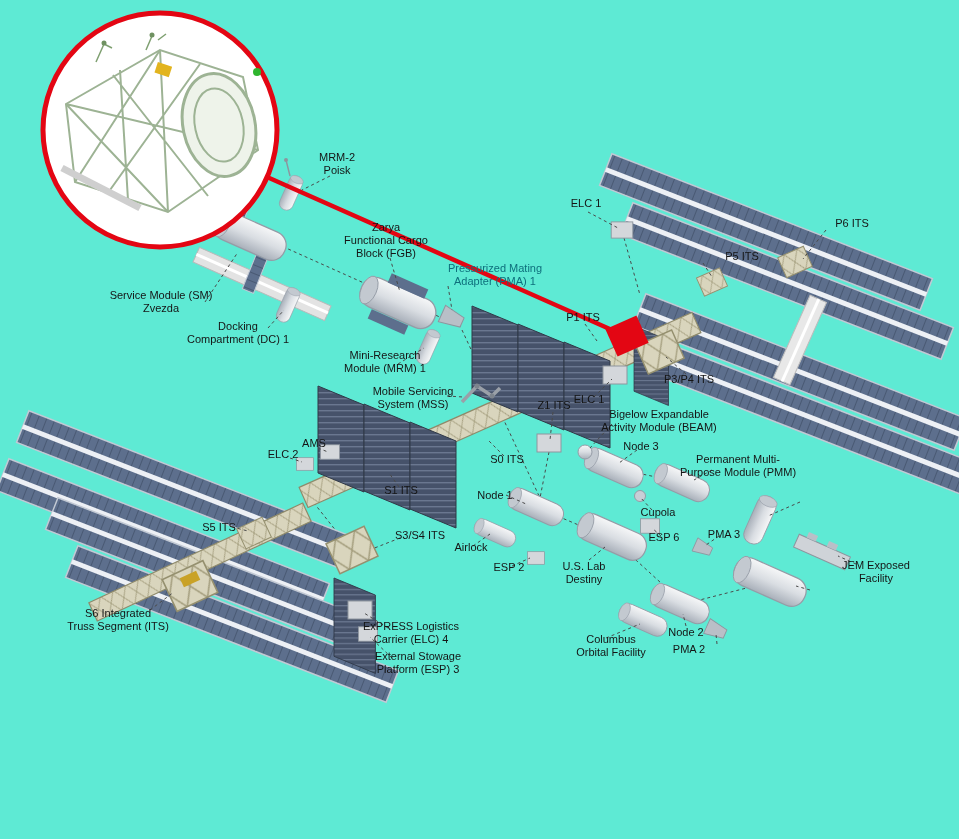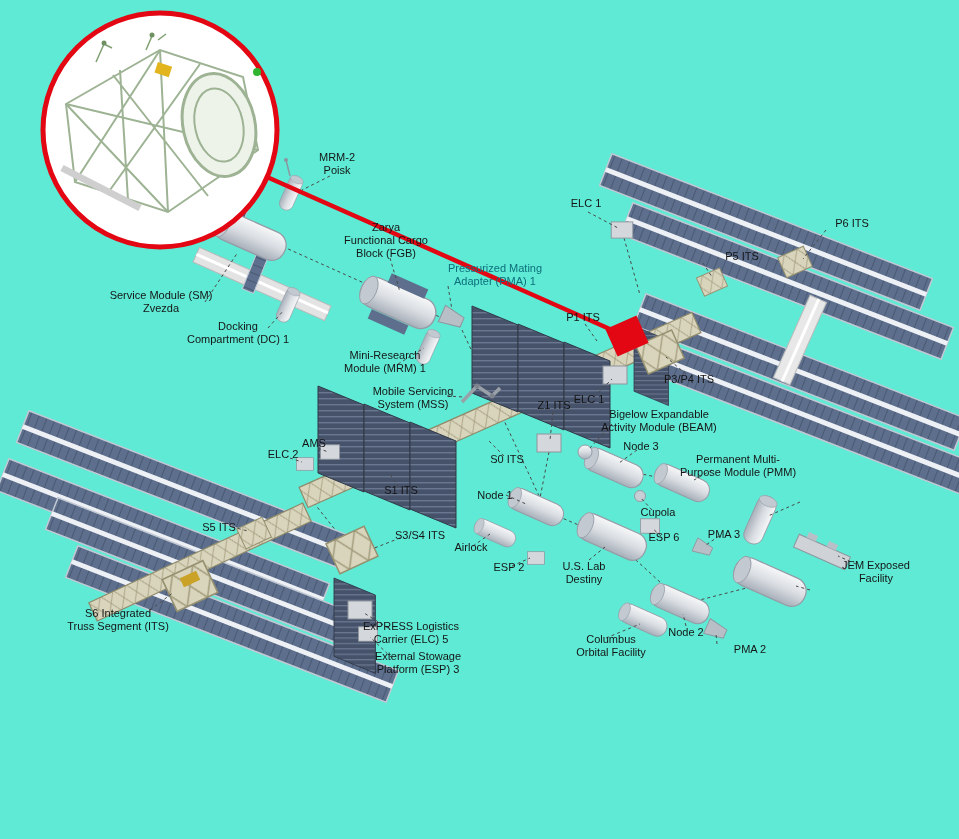--- a/index.html
+++ b/index.html
@@ -269,20 +269,20 @@
   <div class="lbl" style="left:219px;top:521px;">S5 ITS</div>
   <div class="lbl" style="left:420px;top:529px;">S3/S4 ITS</div>
   <div class="lbl" style="left:471px;top:541px;">Airlock</div>
   <div class="lbl" style="left:509px;top:561px;">ESP 2</div>
   <div class="lbl" style="left:584px;top:560px;">U.S. Lab
 Destiny</div>
   <div class="lbl" style="left:876px;top:559px;">JEM Exposed Facility</div>
   <div class="lbl" style="left:118px;top:607px;">S6 Integrated
 Truss Segment (ITS)</div>
   <div class="lbl" style="left:411px;top:620px;">ExPRESS Logistics
-Carrier (ELC) 5</div>
+Carrier (ELC) 4</div>
   <div class="lbl" style="left:418px;top:650px;">External Stowage
 Platform (ESP) 3</div>
   <div class="lbl" style="left:565px;top:633px;margin-left:46px;">Columbus
 Orbital Facility</div>
   <div class="lbl" style="left:686px;top:626px;">Node 2</div>
-  <div class="lbl" style="left:742px;top:643px;padding-left:16px;">PMA 2</div>
+  <div class="lbl" style="left:681px;top:643px;padding-left:16px;">PMA 2</div>
 </div>
 
 </body></html>

